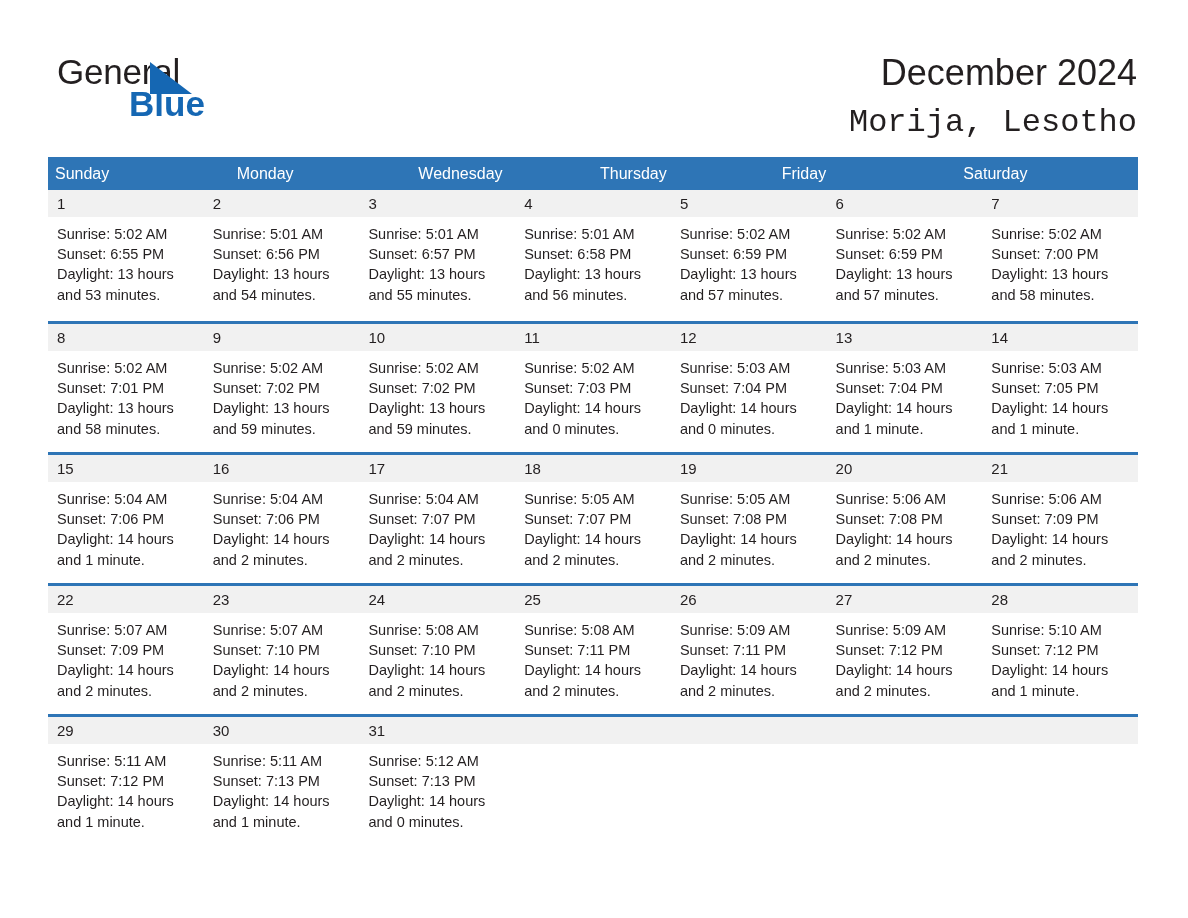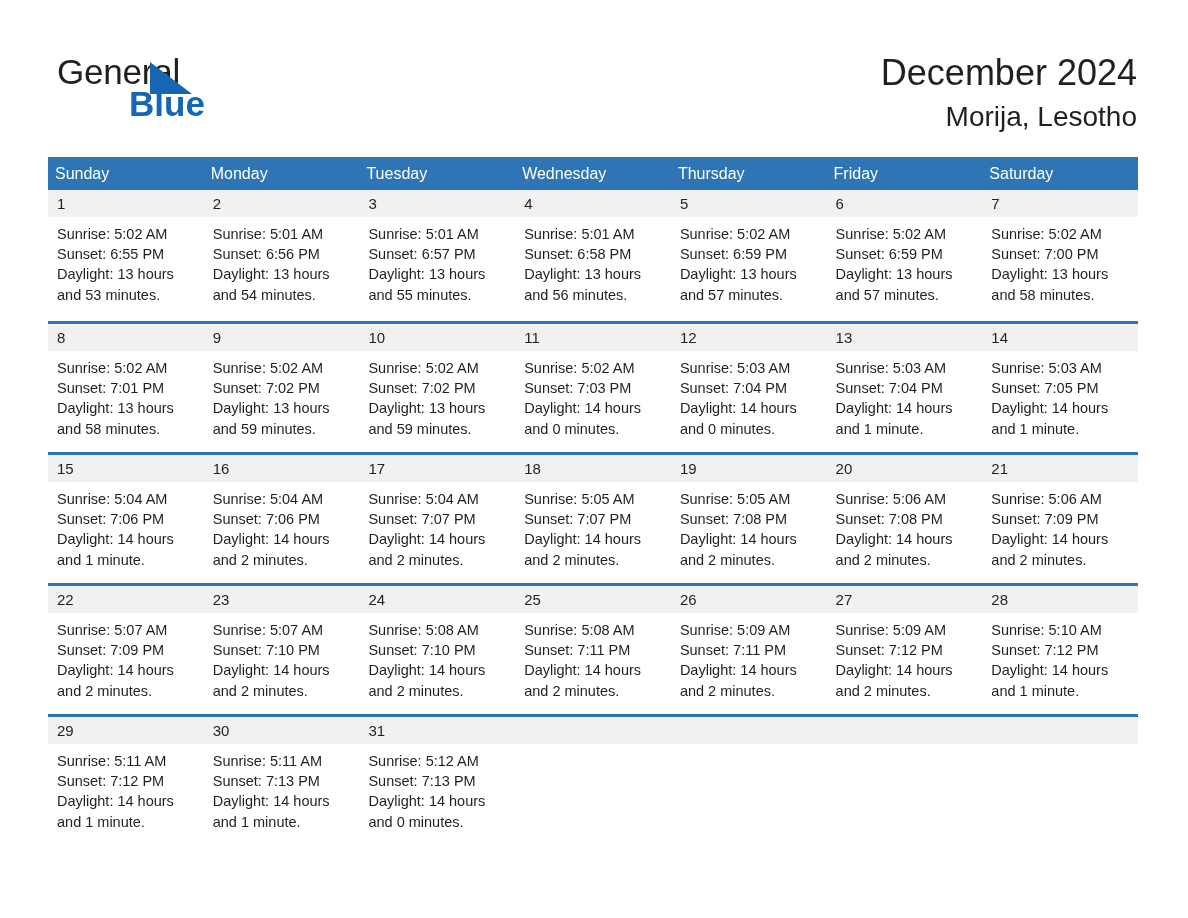--- a/index.html
+++ b/index.html
@@ -74,26 +74,27 @@
     text-align: right;
   }
   .cal-title {
     font-size: 36px;
     font-weight: 400;
     color: #231f20;
     line-height: 50px;
     white-space: nowrap;
   }
   .cal-location {
-    margin-top: 5px;
-    font-size: 28px;
+    margin-top: 11px;
+    font-size: 32px;
     font-weight: 400;
     color: #231f20;
     line-height: 28px;
     white-space: nowrap;
+    font-family: Liberation Mono, monospace;
   }
 
   
   .calendar {
     position: absolute;
     left: 48px;
     top: 157px;
     width: 1090px;
   }
 
@@ -177,21 +178,20 @@
       <div class="cal-location">Morija, Lesotho</div>
     </div>
 
   </div>
 
   <div class="calendar">
 
     <div class="weekdays">
       <div class="weekday">Sunday</div>
       <div class="weekday">Monday</div>
-      <div class="weekday">Tuesday</div>
       <div class="weekday">Wednesday</div>
       <div class="weekday">Thursday</div>
       <div class="weekday">Friday</div>
       <div class="weekday">Saturday</div>
     </div>
 
     <div class="week first">
       <div class="daycell">
         <div class="daynum">1</div>
         <div class="dayinfo">

